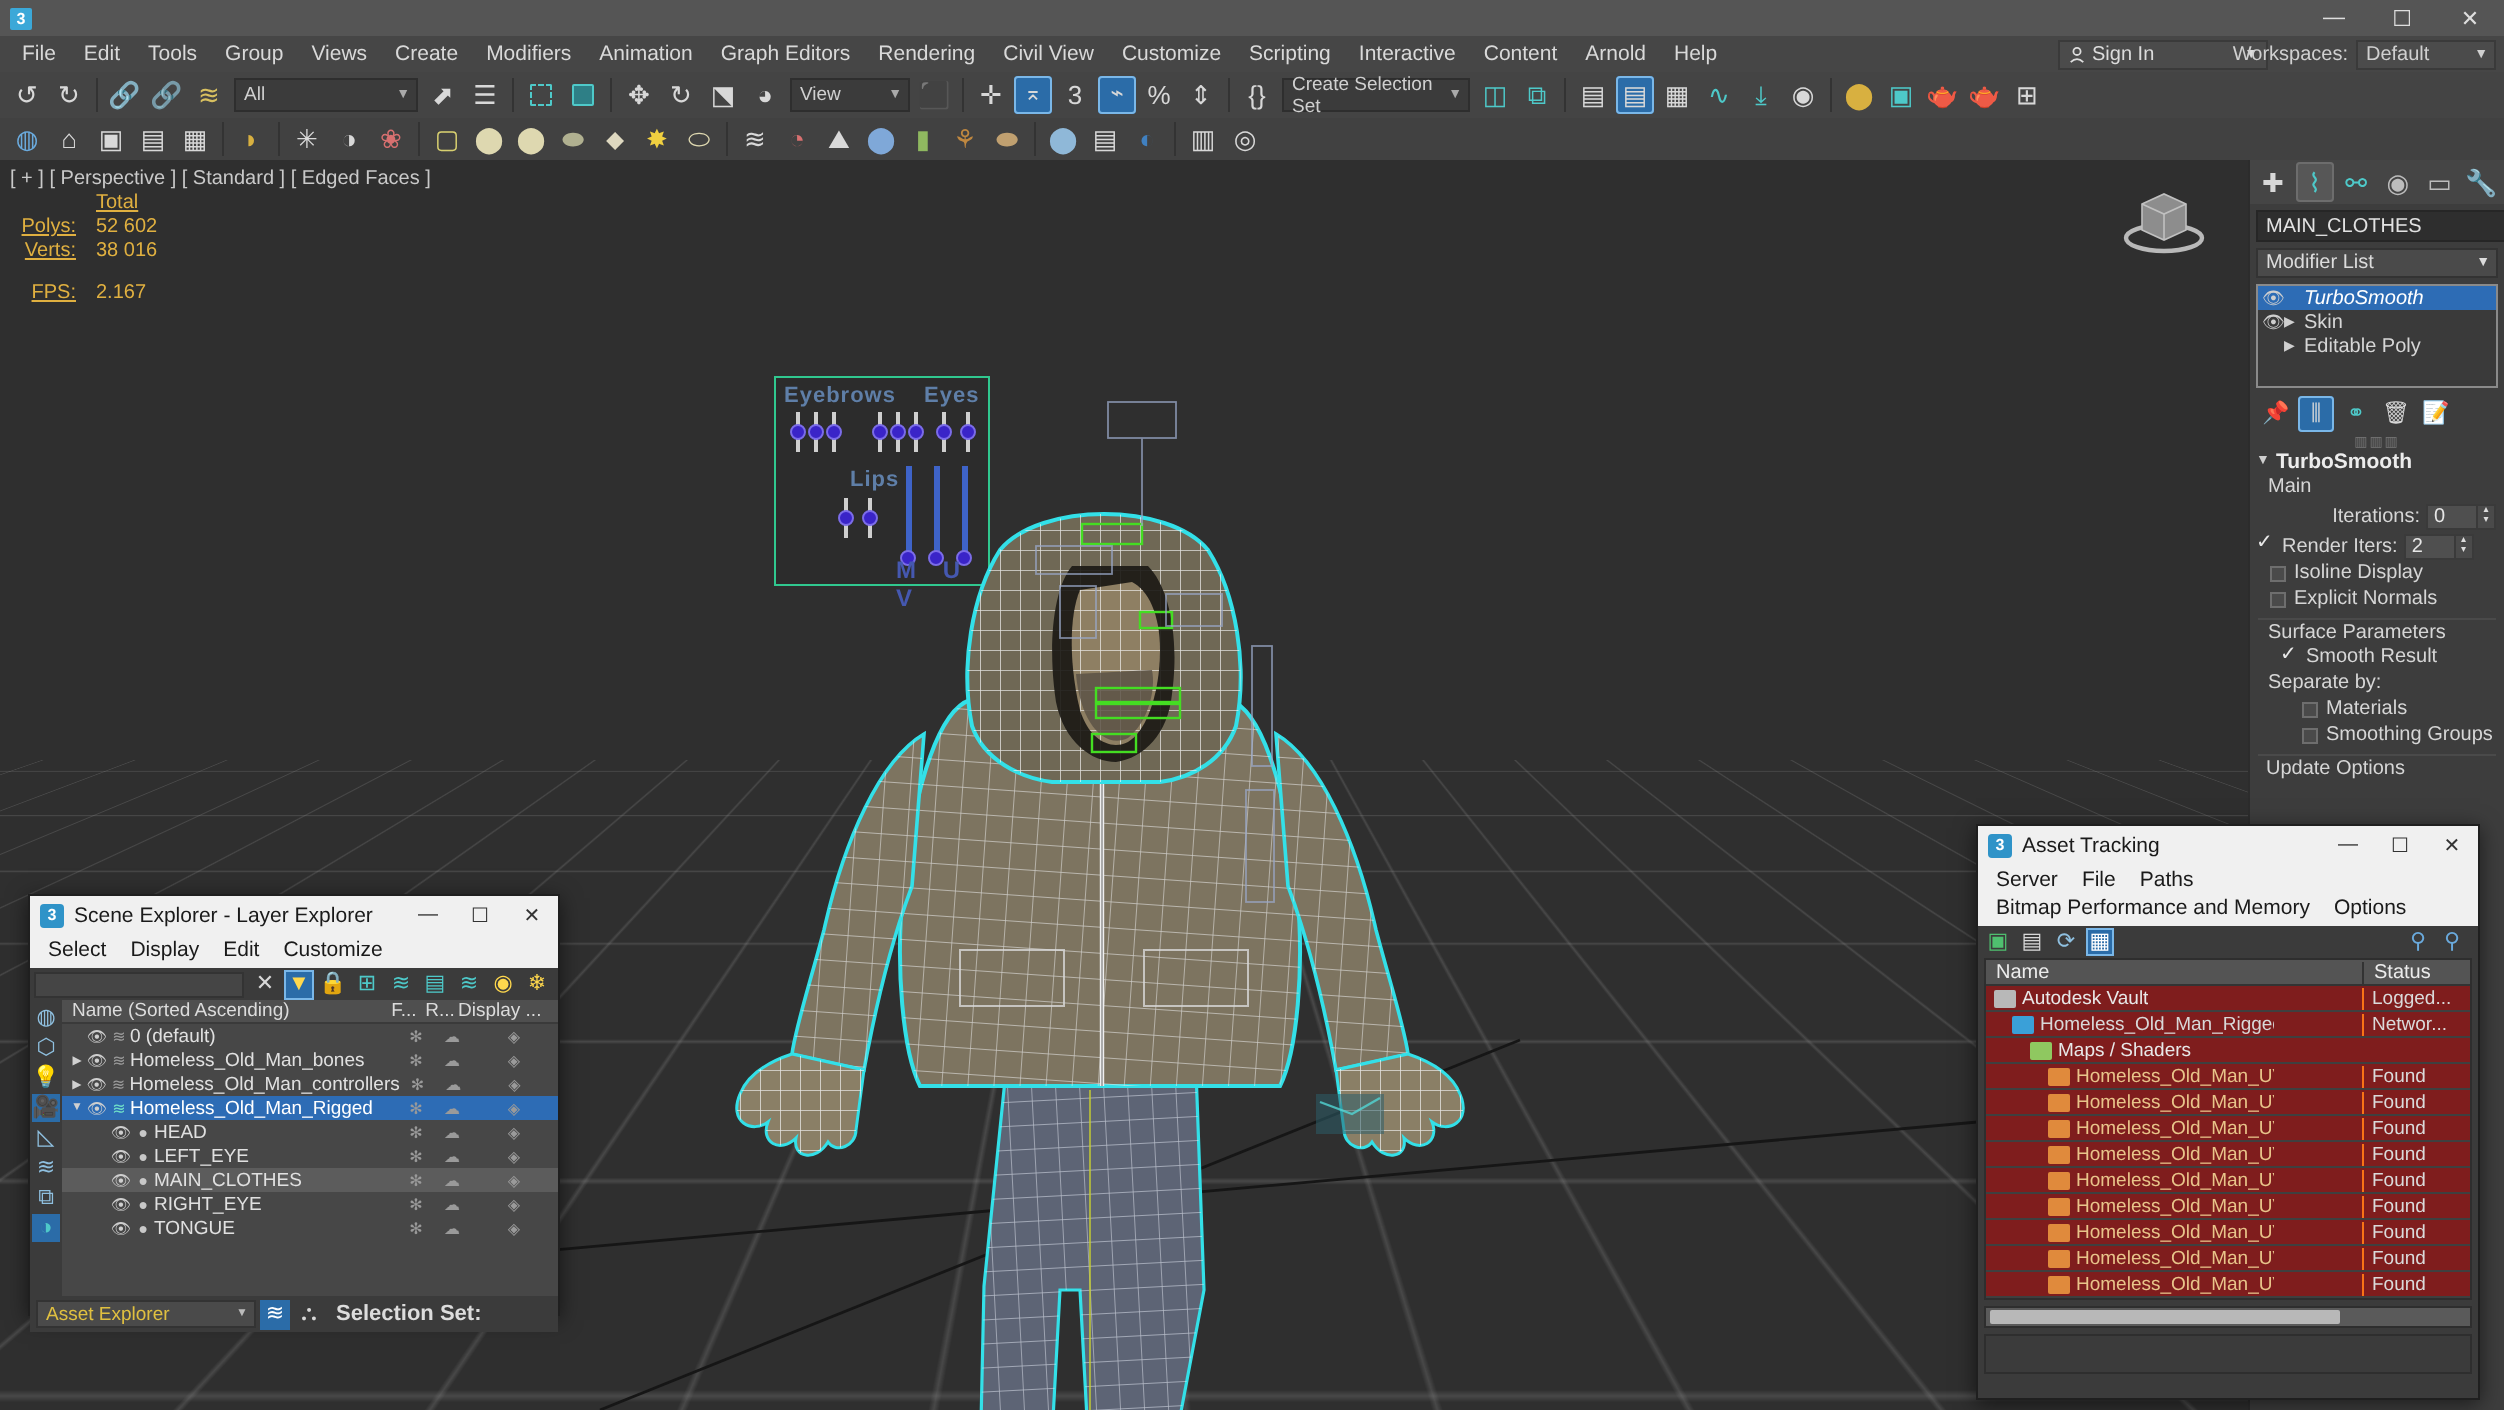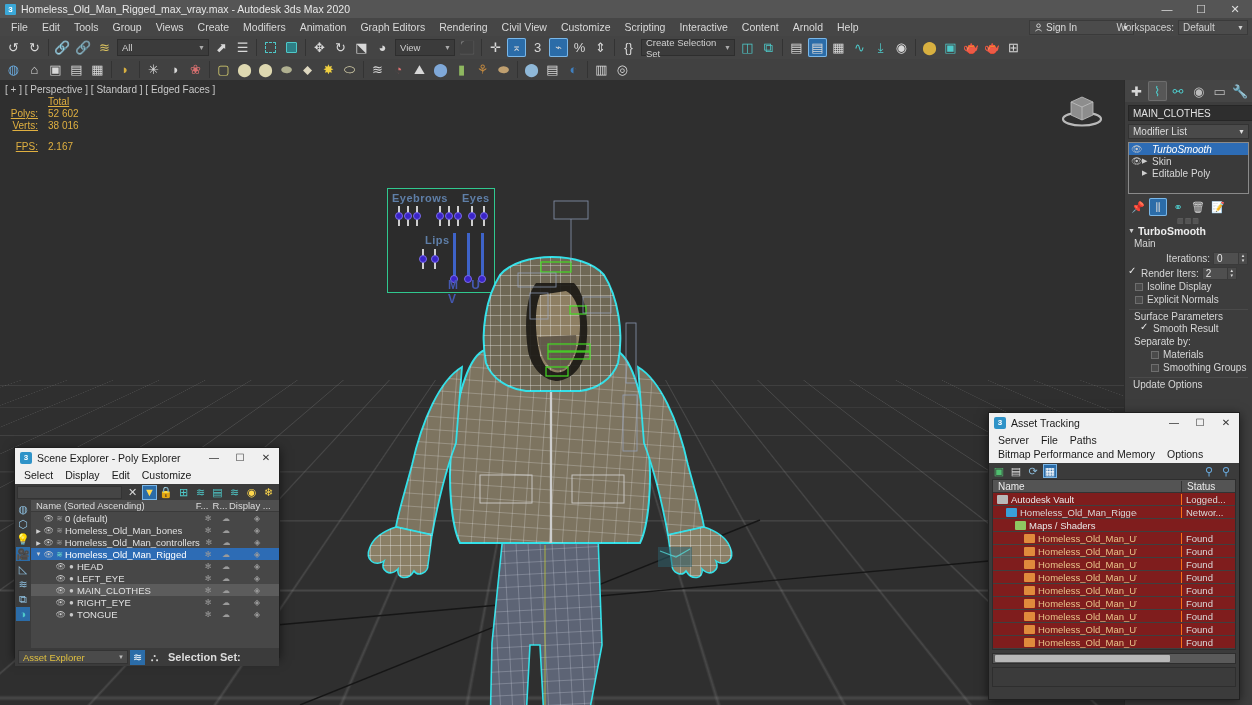--- a/index.html
+++ b/index.html
@@ -249,21 +249,20 @@
   .at-thumb{ height:7px; width:175px; background:#b8b8b8; margin-left:2px; border-radius:1px; }
   .at-status{ height:20px; margin:2px 3px; background:#3b3b3b; border:1px solid #2e2e2e; }
 </style>
 </head>
 <body>
 
 <div class="app">
 
   <div class="titlebar">
     <div class="tb-ico">3</div>
-    <div class="tb-title">Homeless_Old_Man_Rigged_max_vray.max - Autodesk 3ds Max 2020</div>
     <div class="tb-btns">
       <div class="tb-btn">—</div>
       <div class="tb-btn">☐</div>
       <div class="tb-btn close">✕</div>
     </div>
   </div>
 
   <div class="menubar">
     <div class="menu-item">File</div>
     <div class="menu-item">Edit</div>
@@ -863,21 +862,21 @@
         <span>Smoothing Groups</span>
       </div>
 
       <div class="upd">Update Options</div>
     </div>
   </div>
 
   <div class="win" id="scene-explorer">
     <div class="win-title">
       <div class="ic">3</div>
-      <div class="tx">Scene Explorer - Poly Explorer</div>
+      <div class="tx">Scene Explorer - Layer Explorer</div>
       <div style="margin-left:auto;display:flex">
         <div class="wb">—</div>
         <div class="wb">☐</div>
         <div class="wb cl">✕</div>
       </div>
     </div>
     <div class="win-menu">
       <div class="mi">Select</div>
       <div class="mi">Display</div>
       <div class="mi">Edit</div>

